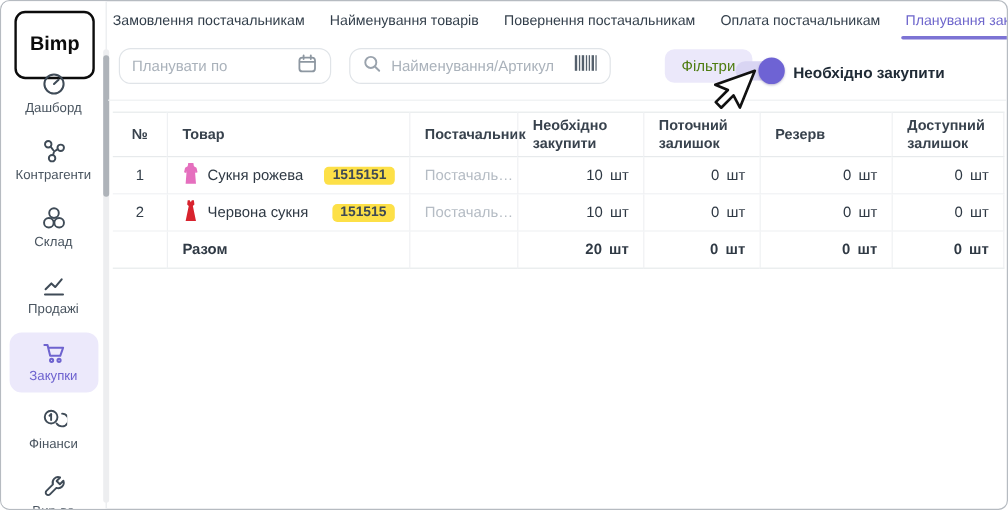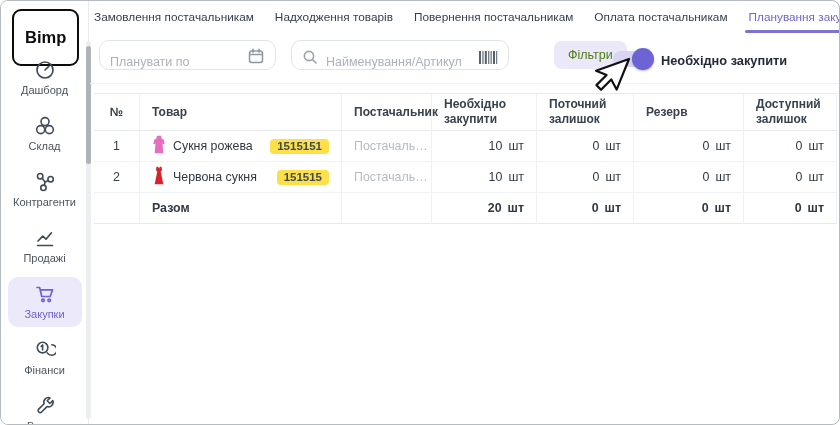--- a/index.html
+++ b/index.html
@@ -21,21 +21,21 @@
   .vscroll { position:absolute; left:85px; top:40px; bottom:5px; width:5px; background:#edeef0; border-radius:3px; }
   .vscroll .thumb { position:absolute; top:5px; left:0; width:5px; height:118px; background:#aeb3b9; border-radius:3px; }
 
   
   .tabs { position:absolute; left:93px; top:0; height:32px; display:flex; align-items:center; gap:21px; }
   .tab { position:relative; height:32px; display:flex; align-items:center; font-size:11.8px; font-weight:400; color:#333f4b; white-space:nowrap; cursor:pointer; }
   .tab.active { color:#6e66cc; }
   .tab.active::after { content:""; position:absolute; left:-4px; right:-4px; bottom:0; height:3px; border-radius:2px; background:#7c73d4; }
 
   
-  .inp { position:absolute; top:39px; height:30px; border:1px solid #e0e4e8; border-radius:10px; background:#fff; display:flex; align-items:flex-end; padding:0 10px; gap:8px; }
+  .inp { position:absolute; top:39px; height:30px; border:1px solid #e0e4e8; border-radius:10px; background:#fff; display:flex; align-items:center; padding:0 10px; gap:8px; }
   .inp input { border:none; outline:none; flex:1; font-size:12.5px; color:#2f3944; font-family:inherit; background:transparent; min-width:0; }
   .inp input::placeholder { color:#aab2bb; }
   .inp-date { left:98px; width:177px; }
   .inp-search { left:290px; width:218px; }
   .btn-filters { position:absolute; left:553px; top:40px; height:28px; padding:0 14px; border:none; border-radius:8px; background:#ebe8fa; color:#4d7c0f; font-size:12.5px; font-weight:500; font-family:inherit; cursor:pointer; }
   .toggle { position:absolute; left:612px; top:50px; width:38px; height:16px; border-radius:8px; background:#d9d5f3; cursor:pointer; }
   .toggle .knob { position:absolute; right:-3px; top:-3px; width:22px; height:22px; border-radius:50%; background:#6e63d4; box-shadow:0 1px 2px rgba(60,50,120,.35); }
   .toggle-label { position:absolute; left:660px; top:52px; font-size:12.8px; font-weight:600; color:#202b36; }
   .bar-divider { position:absolute; left:89px; right:0; top:82px; height:1px; background:#eef0f2; }
   .cursor { position:absolute; left:584px; top:52px; z-index:6; pointer-events:none; }
@@ -70,43 +70,43 @@
         <span>
           <svg width="22" height="22" viewBox="0 0 22 22" fill="none" stroke="#3f4b57" stroke-width="1.7" stroke-linecap="round">
               <circle cx="11" cy="11" r="8"></circle>
               <line x1="11" y1="11" x2="14.8" y2="7.4"></line>
             </svg>
         </span>
         <span class="lbl">Дашборд</span>
       </div>
       <div class="nav-item">
         <span>
-          <svg width="22" height="22" viewBox="0 0 22 22" fill="none" stroke="#3f4b57" stroke-width="1.6">
-              <circle cx="11" cy="6.6" r="4"></circle>
-              <circle cx="6.7" cy="14.6" r="4"></circle>
-              <circle cx="15.3" cy="14.6" r="4"></circle>
-            </svg>
-        </span>
-        <span class="lbl">Склад</span>
-      </div>
-      <div class="nav-item">
-        <span>
           <svg width="22" height="22" viewBox="0 0 22 22" fill="none" stroke="#3f4b57" stroke-width="1.6" stroke-linecap="round">
               <circle cx="6.2" cy="5.2" r="2.7"></circle>
               <circle cx="16.6" cy="8.2" r="2.7"></circle>
               <circle cx="9.4" cy="16.8" r="2.7"></circle>
               <line x1="8.2" y1="7.2" x2="10.6" y2="10.4"></line>
               <line x1="14.1" y1="9.3" x2="11.5" y2="11"></line>
               <line x1="10.2" y1="14.2" x2="10.9" y2="11.8"></line>
             </svg>
         </span>
         <span class="lbl">Контрагенти</span>
       </div>
       <div class="nav-item">
         <span>
+          <svg width="22" height="22" viewBox="0 0 22 22" fill="none" stroke="#3f4b57" stroke-width="1.6">
+              <circle cx="11" cy="6.6" r="4"></circle>
+              <circle cx="6.7" cy="14.6" r="4"></circle>
+              <circle cx="15.3" cy="14.6" r="4"></circle>
+            </svg>
+        </span>
+        <span class="lbl">Склад</span>
+      </div>
+      <div class="nav-item">
+        <span>
           <svg width="22" height="22" viewBox="0 0 22 22" fill="none" stroke="#3f4b57" stroke-width="1.7" stroke-linecap="round" stroke-linejoin="round">
               <path d="M3.5 18.5 H18.5"></path>
               <path d="M4 14 L8.8 9.2 L12 12.2 L17.4 5.8"></path>
             </svg>
         </span>
         <span class="lbl">Продажі</span>
       </div>
       <div class="nav-item active">
         <span>
           <svg width="22" height="22" viewBox="0 0 22 22" fill="none" stroke="#6e63cf" stroke-width="1.7" stroke-linecap="round" stroke-linejoin="round">
@@ -138,21 +138,21 @@
       </div>
     </div>
   </div>
 
   <div class="vscroll">
     <div class="thumb"></div>
   </div>
 
   <div class="tabs">
     <div class="tab">Замовлення постачальникам</div>
-    <div class="tab">Надходження товарів</div>
+    <div class="tab">Найменування товарів</div>
     <div class="tab">Повернення постачальникам</div>
     <div class="tab">Оплата постачальникам</div>
     <div class="tab active">Планування закупок</div>
   </div>
 
   <div class="inp inp-date">
     <input placeholder="Планувати по" style="">
     <span>
       <svg width="18" height="18" viewBox="0 0 18 18" fill="none" stroke="#8d97a1" stroke-width="1.5" stroke-linecap="round">
           <rect x="2.5" y="4" width="13" height="11.5" rx="2.5"></rect>

